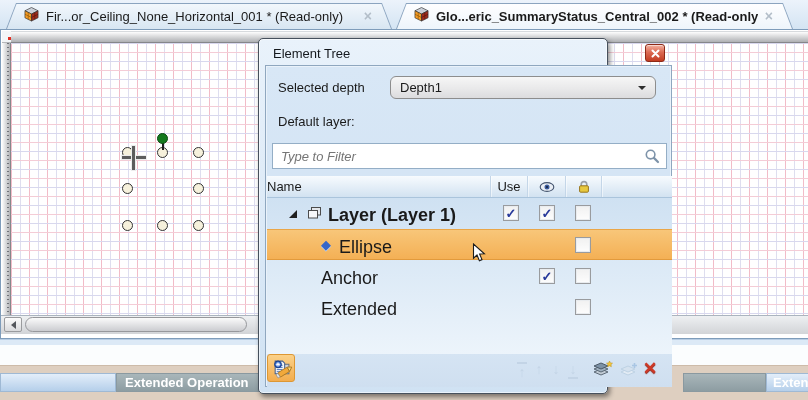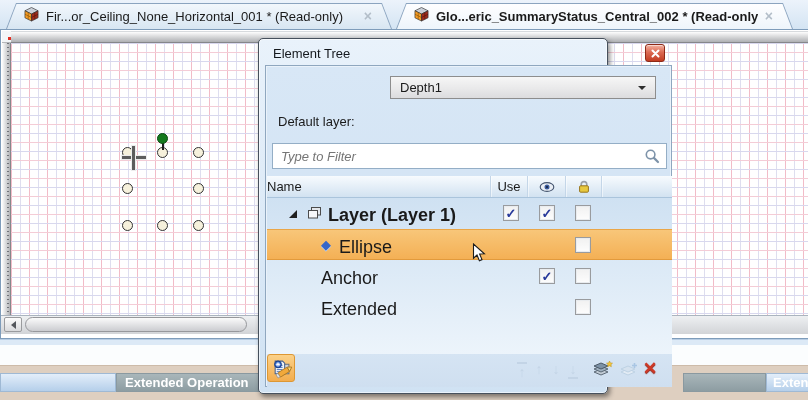--- a/index.html
+++ b/index.html
@@ -84,21 +84,21 @@
   #dlg-title { left:14px; top:7px; font-size:13px; color:#14181d; }
   #dlg-close { left:386px; top:5px; width:20px; height:18px; border-radius:3px;
       background:linear-gradient(#f3b2a2,#dc6a53 45%,#c23c22); border:1px solid #8d2a17;
       display:flex; align-items:center; justify-content:center;
       box-shadow:inset 0 1px 0 rgba(255,255,255,.5); }
   #dlg-panel { left:6px; top:26px; width:407px; height:322px;
       background:linear-gradient(#d8e7f6,#cfe1f2); border:1px solid #8fa7bf;
       box-shadow:inset 0 0 0 1px #eaf2fa; }
 
   .fld-label { position:absolute; left:12px; font-size:13px; }
-  .combo { position:absolute; left:124px; width:266px; height:23px; border-radius:0;
+  .combo { position:absolute; left:124px; width:266px; height:23px; border-radius:6px;
       background:linear-gradient(#f6f6f6,#e9e9ea 55%,#dcdcde); border:1px solid #8d8d8d;
       display:flex; align-items:center; padding:0 9px; }
   .combo-val { flex:1; }
   .combo-arrow { width:0; height:0; border-left:4px solid transparent;
       border-right:4px solid transparent; border-top:4.5px solid #2e2e2e; }
 
   #filter-box { left:6px; top:77px; width:395px; height:26px; background:#fff;
       border:1px solid #94aec6; display:flex; align-items:center; }
   #filter-input { flex:1; border:none; outline:none; font-style:italic; color:#8b8b8b;
       font-size:13px; padding:0 8px; font-family:"Liberation Sans",sans-serif; background:transparent; }
@@ -236,20 +236,21 @@
 
   <div class="abs" id="dialog">
     <div class="abs" id="dlg-title">Element Tree</div>
     <div class="abs" id="dlg-close">
       <svg width="9" height="9" viewBox="0 0 9 9">
         <path d="M1.5 1.5 L7.5 7.5 M7.5 1.5 L1.5 7.5" stroke="#fff" stroke-width="2" stroke-linecap="round"></path>
       </svg>
     </div>
 
     <div class="abs" id="dlg-panel">
+      <span class="fld-label" style="top:14px;">Selected depth</span>
       <div class="combo" style="top:10px;">
         <span class="combo-val">Depth1</span>
         <span class="combo-arrow"></span>
       </div>
 
       <span class="fld-label" style="top:48px;">Default layer:</span>
 
       <div class="abs" id="filter-box">
         <input id="filter-input" placeholder="Type to Filter" style="">
         <span style="padding:0 6px;display:flex;">

